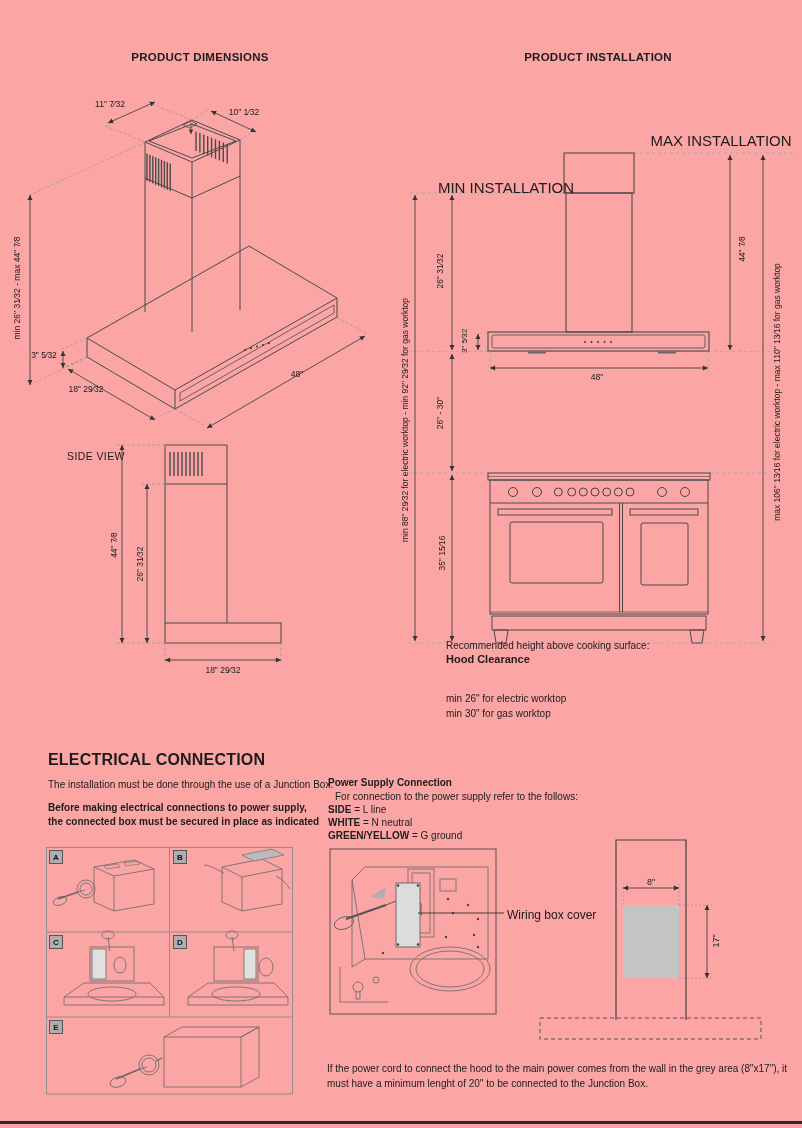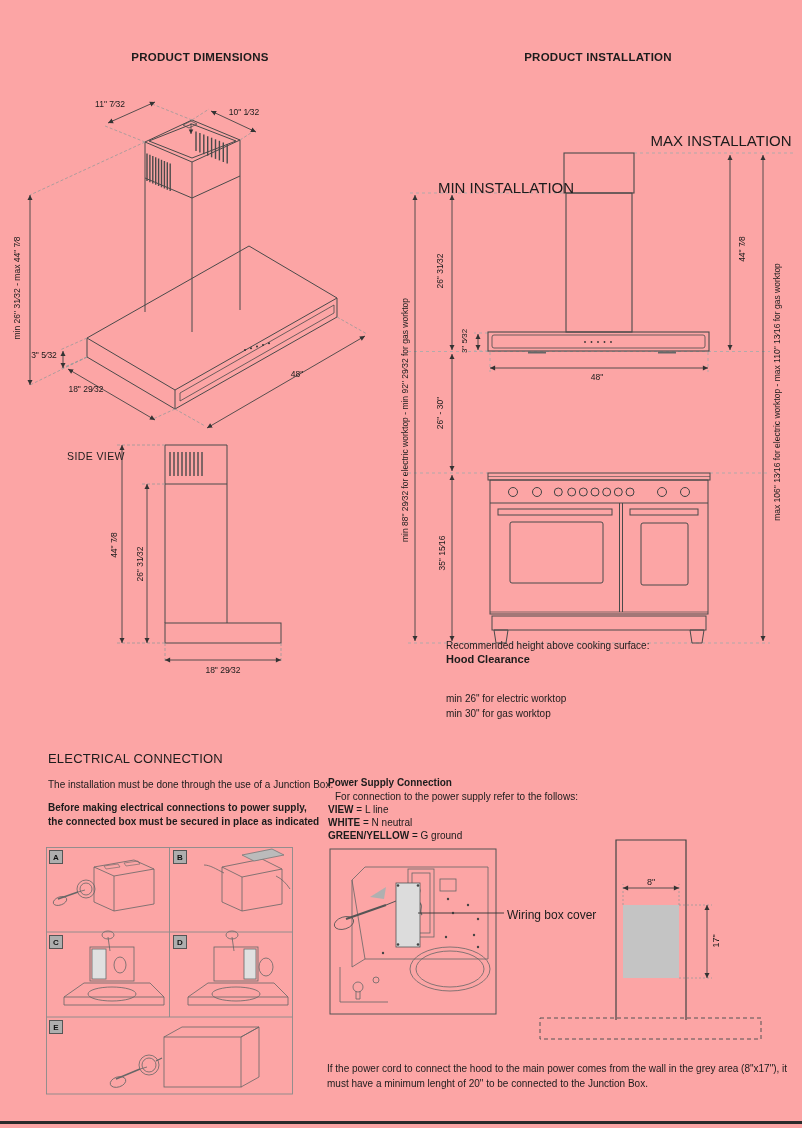--- a/index.html
+++ b/index.html
@@ -244,21 +244,21 @@
   <div class="vlab" style="left:440px;top:413px;">26" - 30"</div>
   <div class="vlab" style="left:442px;top:553px;">35" 15⁄16</div>
   <div class="vlab" style="left:405px;top:420px;">min 88" 29⁄32 for electric worktop - min 92" 29⁄32 for gas worktop</div>
   <div class="vlab" style="left:777px;top:392px;">max 106" 13⁄16 for electric worktop - max 110" 13⁄16 for gas worktop</div>
 
   <div class="abs" style="left:446px;top:653px;font-size:11px;font-weight:bold;">Hood Clearance</div>
   <div class="abs bodytxt" style="left:446px;top:639px;">Recommended height above cooking surface:</div>
   <div class="abs bodytxt" style="left:446px;top:692px;">min 26" for electric worktop</div>
   <div class="abs bodytxt" style="left:446px;top:707px;">min 30" for gas worktop</div>
 
-  <div class="abs" style="left:48px;top:751px;font-size:13px;font-weight:normal;letter-spacing:.2px;">ELECTRICAL CONNECTION</div>
+  <div class="abs" style="left:48px;top:751px;font-size:16px;font-weight:bold;letter-spacing:.2px;">ELECTRICAL CONNECTION</div>
   <div class="abs bodytxt" style="left:48px;top:778px;">The installation must be done through the use of a Junction Box.</div>
   <div class="abs bodytxt boldtxt" style="left:48px;top:801px;">Before making electrical connections to power supply,</div>
   <div class="abs bodytxt boldtxt" style="left:48px;top:815px;">the connected box must be secured in place as indicated</div>
 
   <svg class="abs" style="left:46px;top:847px;" width="247" height="248" viewBox="0 0 247 248">
     <g stroke="#8a8a8a" stroke-width="0.9" fill="none">
       <rect x="0.5" y="0.5" width="246" height="246.5"></rect>
       <path d="M0.5,85 L246.5,85 M0.5,170 L246.5,170 M123.5,0.5 L123.5,170"></path>
     </g>
 
@@ -318,21 +318,21 @@
 
   <div class="panel-letter" style="left:49px;top:850px;">A</div>
   <div class="panel-letter" style="left:173px;top:850px;">B</div>
   <div class="panel-letter" style="left:49px;top:935px;">C</div>
   <div class="panel-letter" style="left:173px;top:935px;">D</div>
   <div class="panel-letter" style="left:49px;top:1020px;">E</div>
 
   <div class="abs bodytxt boldtxt" style="left:328px;top:776px;">Power Supply Connection</div>
   <div class="abs bodytxt" style="left:335px;top:790px;">For connection to the power supply refer to the follows:</div>
   <div class="wire-line" style="left:328px;top:804px;">
-    <b>VIEW</b>
+    <b>SIDE</b>
     <span>= L line</span>
   </div>
   <div class="wire-line" style="left:328px;top:817px;">
     <b>WHITE</b>
     <span>= N neutral</span>
   </div>
   <div class="wire-line" style="left:328px;top:830px;">
     <b>GREEN/YELLOW</b>
     <span>= G ground</span>
   </div>

